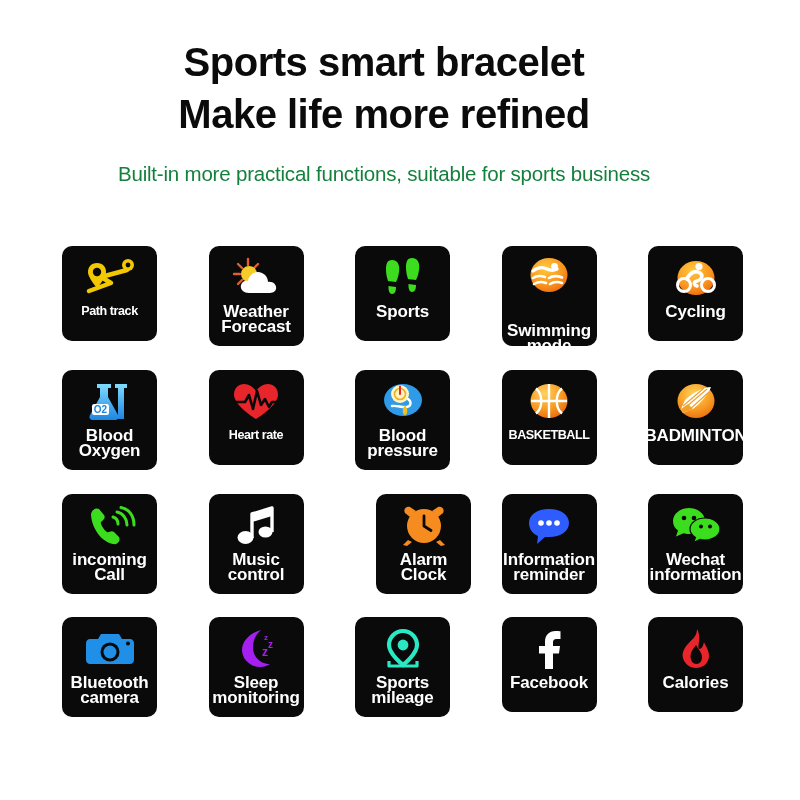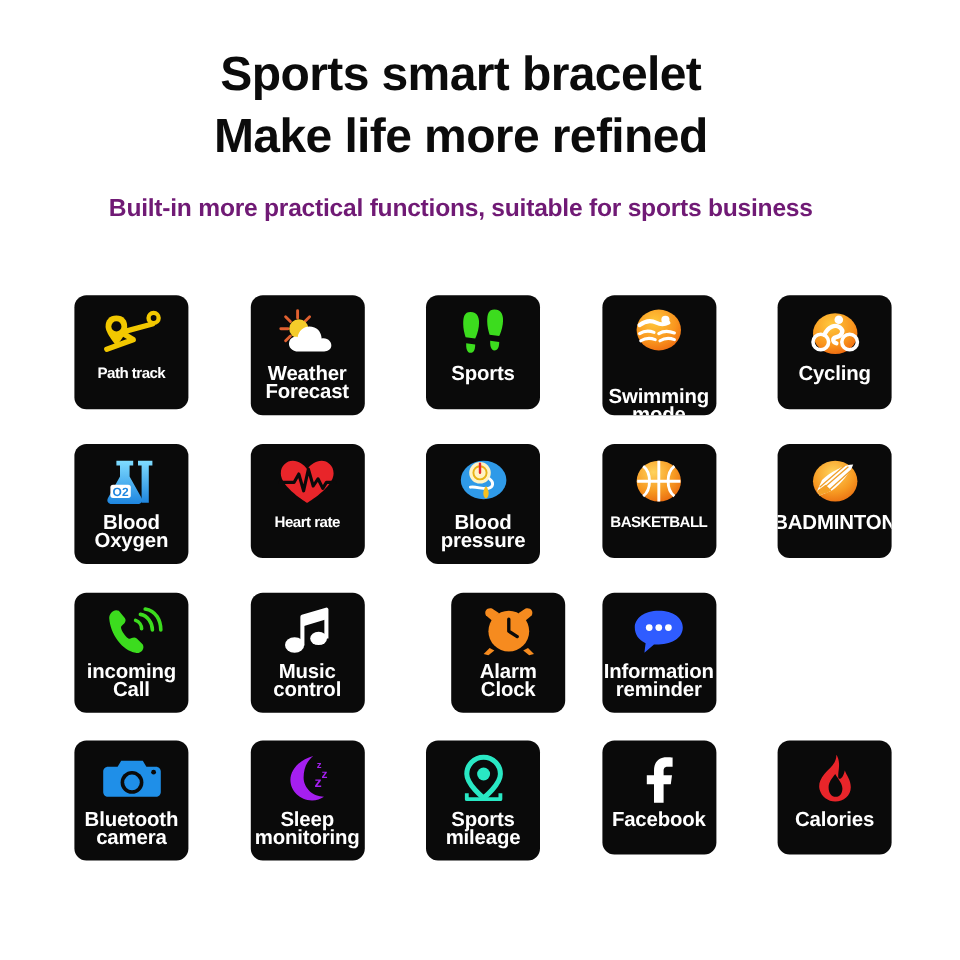--- a/index.html
+++ b/index.html
@@ -35,24 +35,24 @@
   .title-line {
     font-size: 40px;
     font-weight: bold;
     line-height: 52px;
     letter-spacing: -0.5px;
     color: #0b0b0b;
   }
   .subtitle {
     margin-top: 21px;
     font-size: 20.5px;
-    font-weight: bold;
+    font-weight: normal;
     line-height: 26px;
     letter-spacing: -0.2px;
-    color: #701a75;
+    color: #15803d;
   }
 
   
   .grid {
     position: absolute;
     top: 246px;
     left: 62px;
     width: 690px;
     height: 480px;
   }
@@ -318,20 +318,34 @@
       <g fill="#ffffff">
         <circle cx="17" cy="18" r="2.8"></circle>
               <circle cx="25" cy="18" r="2.8"></circle>
               <circle cx="33" cy="18" r="2.8"></circle>
       </g>
     </svg>
         </div>
         <div class="tile-label">Information
 reminder</div>
       </div>
+      <div class="tile h2" style="left: 586px; top: 248px;">
+        <div class="tile-icon">
+          <svg width="50" height="42" viewBox="0 0 50 42">
+      <path d="M18 3 C27 3 34 9 34 16 C34 23 27 29 18 29 C16 29 14 28.7 12.5 28.2 L5 31.5 L7 25.5 C3.5 23 2 19.7 2 16 C2 9 9 3 18 3 Z" fill="#3cdc1e"></path>
+      <circle cx="13" cy="13" r="2.3" fill="#0a0a0a"></circle>
+      <circle cx="23" cy="13" r="2.3" fill="#0a0a0a"></circle>
+      <path d="M34 13 C42.5 13 49 18 49 24 C49 30 42.5 35 34 35 C32 35 30.5 34.8 29 34.4 L22.5 37.5 L24.5 32.5 C21 30.3 19 27.4 19 24 C19 18 25.5 13 34 13 Z" fill="#3cdc1e" stroke="#0a0a0a" stroke-width="1.2"></path>
+      <circle cx="30" cy="21.5" r="2" fill="#0a0a0a"></circle>
+      <circle cx="39" cy="21.5" r="2" fill="#0a0a0a"></circle>
+    </svg>
+        </div>
+        <div class="tile-label">Wechat
+information</div>
+      </div>
       <div class="tile h2" style="left: 0px; top: 371px;">
         <div class="tile-icon">
           <svg width="50" height="42" viewBox="0 0 50 42">
       <path d="M16 6 L34 6 L37 11 L45 11 C47.2 11 49 12.8 49 15 L49 32 C49 34.2 47.2 36 45 36 L5 36 C2.8 36 1 34.2 1 32 L1 15 C1 12.8 2.8 11 5 11 L13 11 Z" fill="#1f8fe8"></path>
       <circle cx="25" cy="24" r="9.5" fill="#0a0a0a"></circle>
       <circle cx="25" cy="24" r="6.5" fill="#1f8fe8"></circle>
       <circle cx="43" cy="15.5" r="2" fill="#0a0a0a"></circle>
     </svg>
         </div>
         <div class="tile-label">Bluetooth

